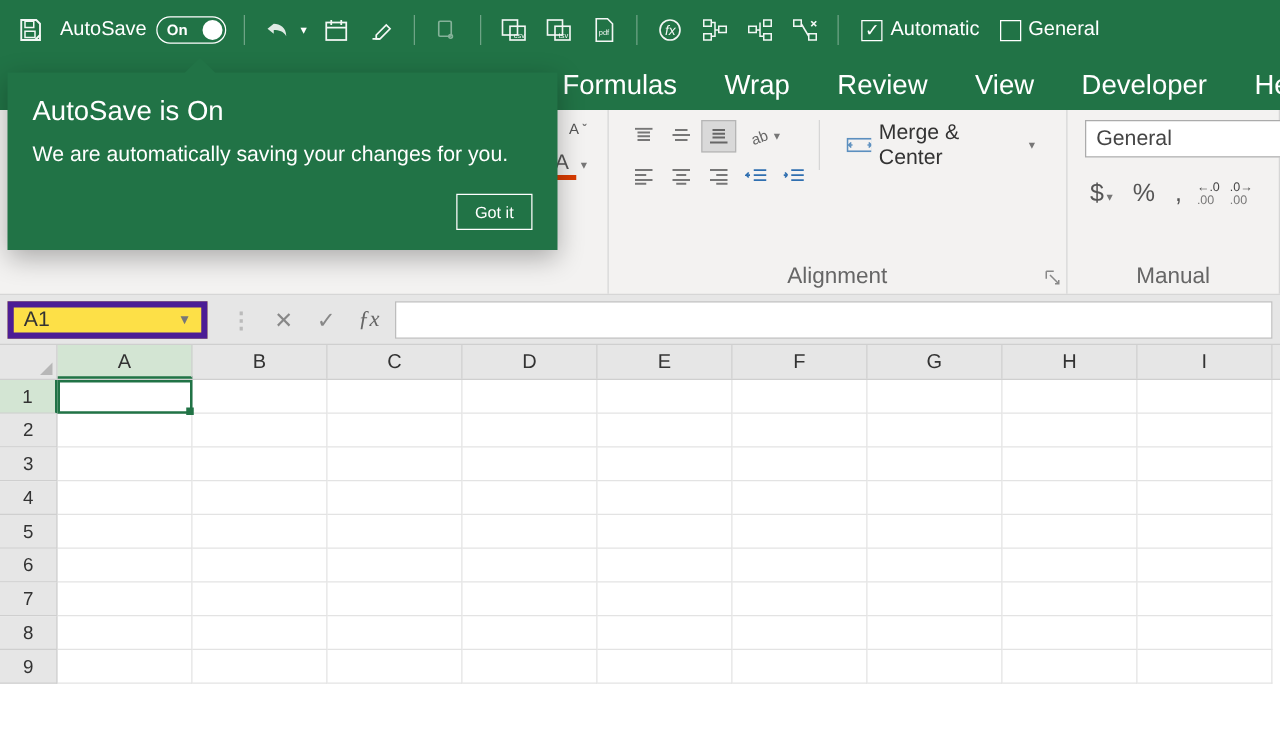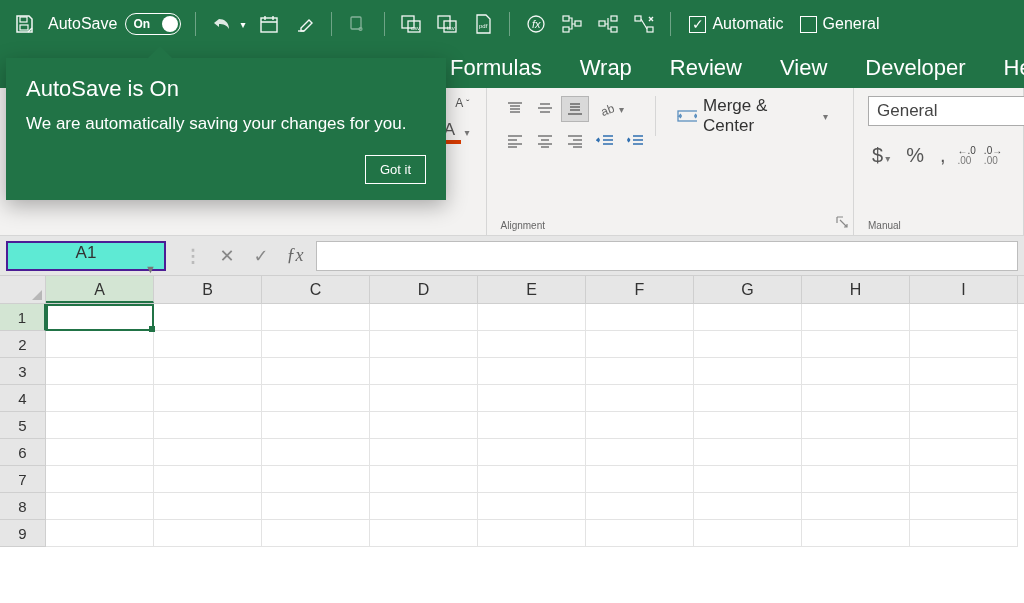--- a/index.html
+++ b/index.html
@@ -19,21 +19,21 @@
   .chk { width: 17px; height: 17px; border: 1.5px solid #fff; display: flex; align-items: center; justify-content: center; }
   .chk.checked::after { content: "✓"; font-size: 14px; line-height: 1; }
 
   
   .ribbon-tabs { height: 40px; background: #217346; display: flex; align-items: center; color: #fff; padding-left: 450px; gap: 38px; }
   .ribbon-tab { font-size: 22px; cursor: pointer; }
 
   
   .ribbon { height: 148px; background: #f3f2f1; border-bottom: 1px solid #d6d6d6; display: flex; position: relative; }
   .rg { border-right: 1px solid #d6d6d6; padding: 8px 14px 4px 14px; display: flex; flex-direction: column; justify-content: space-between; }
-  .rg-label { text-align: left; font-size: 10px; color: #666; padding-top: 4px; }
+  .rg-label { text-align: center; font-size: 18px; color: #666; padding-top: 4px; }
   .rg-body { flex: 1; display: flex; align-items: flex-start; gap: 6px; }
   .mini-btn { width: 28px; height: 26px; display: flex; align-items: center; justify-content: center; cursor: pointer; color: #555; font-size: 14px; border: 1px solid transparent; }
   .launcher { position: absolute; bottom: 6px; right: 4px; width: 14px; height: 14px; }
   .launcher svg { width: 14px; height: 14px; }
 
   .font-group { width: 490px; }
   .align-group { width: 370px; position: relative; }
   .number-group { width: 170px; position: relative; }
 
   .align-row { display: flex; gap: 2px; }
@@ -48,21 +48,21 @@
 
   
   .font-right { margin-left: auto; display: flex; flex-direction: column; gap: 10px; align-items: flex-end; padding-right: 2px; }
   .font-color { display: flex; align-items: center; }
   .font-color .bar { width: 22px; height: 4px; background: #d83b01; }
   .font-color .caret { font-size: 10px; color: #777; margin-left: 4px; }
   .shrink-font { display:flex; align-items:center; gap:3px; color:#555; font-size:16px; }
 
   
   .formula-row { height: 40px; background: #e6e6e6; border-bottom: 1px solid #cfcfcf; display: flex; align-items: center; }
-  .name-box { width: 160px; height: 30px; margin-left: 6px; background: #5eead4; border: 2px solid #4c1d95; display: flex; align-items: center; padding: 0 8px; font-size: 17px; color: #333; flex-direction: column; }
+  .name-box { width: 160px; height: 30px; margin-left: 6px; background: #fde047; border: 5px solid #4c1d95; display: flex; align-items: center; padding: 0 8px; font-size: 17px; color: #333; }
   .name-box .caret { margin-left: auto; font-size: 11px; color: #777; }
   .fb-sep { width: 10px; }
   .fb-btn { width: 34px; height: 30px; display: flex; align-items: center; justify-content: center; color: #888; cursor: pointer; font-size: 18px; }
   .fb-btn.fx { font-style: italic; font-family: "Times New Roman", serif; color: #666; font-size: 18px;}
   .formula-input { flex: 1; height: 30px; margin: 0 6px 0 4px; background: #fff; border: 1px solid #bdbdbd; }
 
   
   .grid { position: relative; }
   .col-headers { display: flex; height: 28px; background: #e6e6e6; border-bottom: 1px solid #cfcfcf; }
   .corner { width: 46px; border-right: 1px solid #cfcfcf; position: relative; }

